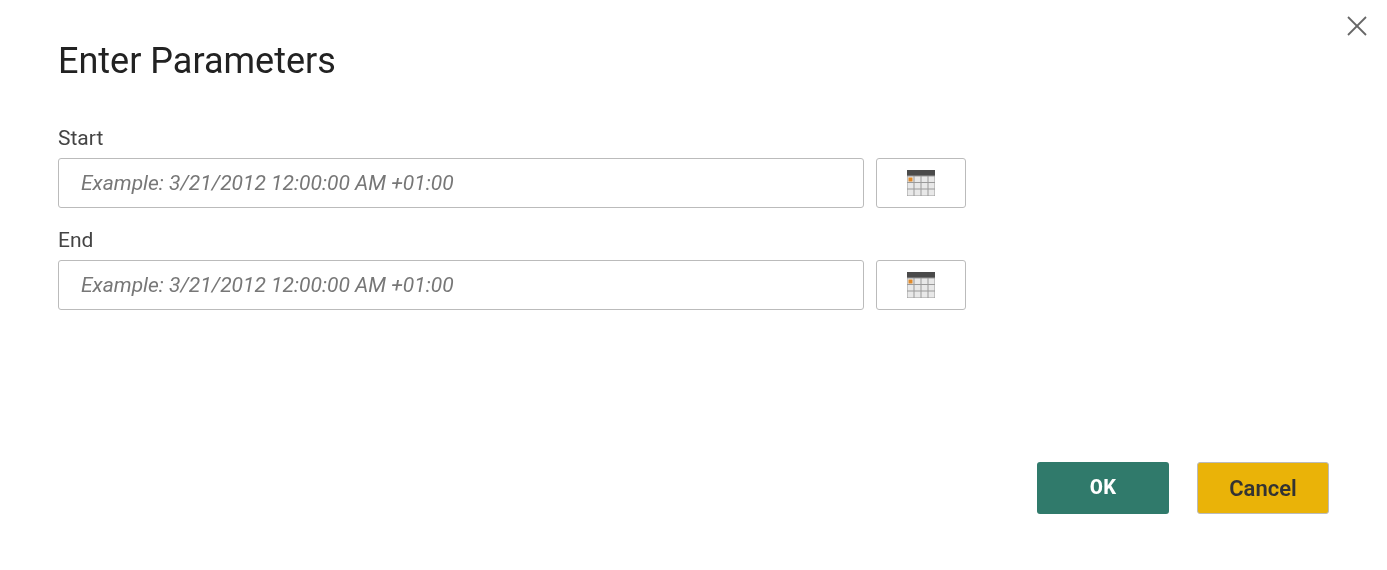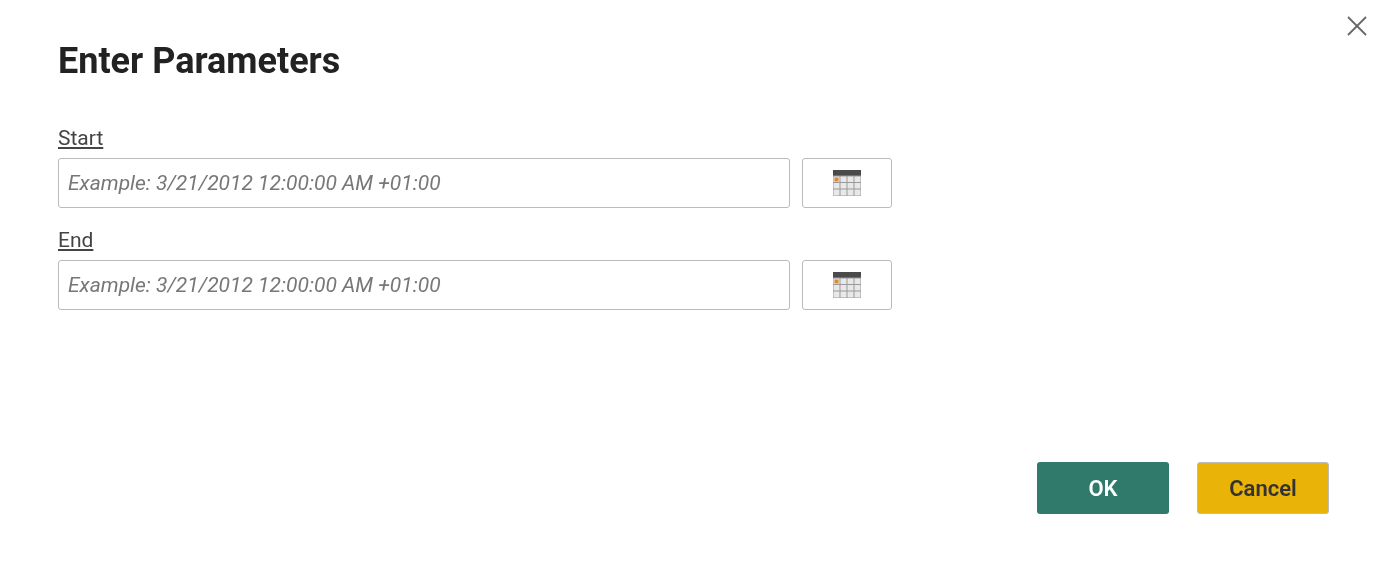--- a/index.html
+++ b/index.html
@@ -28,45 +28,44 @@
       height: 28px;
       cursor: pointer;
       display: flex;
       align-items: center;
       justify-content: center;
       border: none;
       background: transparent;
     }
     .dialog-title {
       font-size: 36px;
-      font-weight: 700;
+      font-weight: 400;
       color: #222;
       margin-bottom: 44px;
     }
     .form-group {
       margin-bottom: 20px;
     }
     .field-label {
       font-size: 21px;
       color: #444;
       margin-bottom: 8px;
       display: block;
-      text-decoration: underline;
     }
     .input-row {
       display: flex;
       align-items: stretch;
       gap: 12px;
     }
     .text-input {
-      width: 732px;
+      width: 806px;
       height: 50px;
       border: 1px solid #bbbbbb;
       border-radius: 3px;
-      padding: 0 9px;
+      padding: 0 22px;
       font-size: 21px;
       font-style: italic;
       color: #666;
       font-family: inherit;
     }
     .text-input::placeholder {
       color: #777;
       font-style: italic;
     }
     .calendar-btn {
@@ -97,20 +96,21 @@
       font-weight: 600;
       cursor: pointer;
       font-family: inherit;
       padding: 0 28px;
     }
     .btn-primary {
       background: #307a6b;
       color: #ffffff;
       border: none;
       min-width: 132px;
+      font-family: Liberation Mono, monospace;
     }
     .btn-secondary {
       background: #eab308;
       color: #333;
       border: 1px solid #bbbbbb;
       min-width: 132px;
     }
   </style>
 </head>
 <body>

